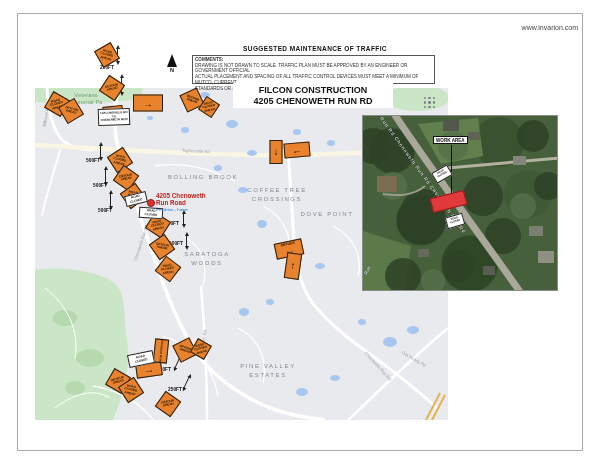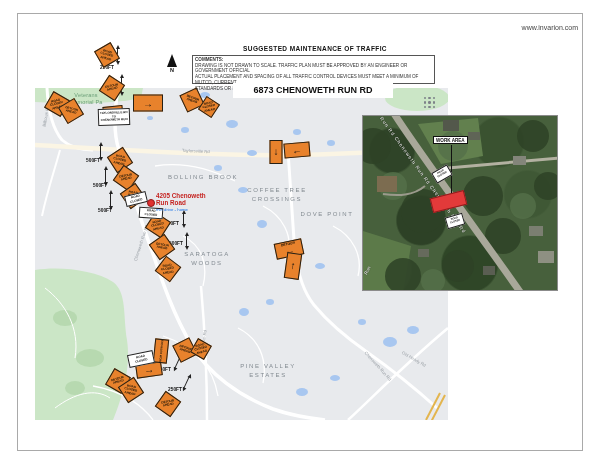--- a/index.html
+++ b/index.html
@@ -93,21 +93,22 @@
 <div class="heading">SUGGESTED MAINTENANCE OF TRAFFIC</div>
 
 <div class="comments-box">
   <span style="display: block; font-weight: bold;">COMMENTS:</span>
   <span style="display: block;">DRAWING IS NOT DRAWN TO SCALE. TRAFFIC PLAN MUST BE APPROVED BY AN ENGINEER OR GOVERNMENT OFFICIAL</span>
   <span style="display: block;">ACTUAL PLACEMENT AND SPACING OF ALL TRAFFIC CONTROL DEVICES MUST MEET A MINIMUM OF MUTCD, CURRENT</span>
   <span style="display: block;">STANDARDS OR BE APPROVED BY AN ENGINEER</span>
 </div>
 
 <div class="title-block">
-  <div>6873 CHENOWETH RUN RD</div>
+  <div>FILCON CONSTRUCTION</div>
+  <div>4205 CHENOWETH RUN RD</div>
 </div>
 
 <div class="compass">
   <div class="tri"></div>
   <div class="n">N</div>
 </div>
 
 <div class="map">
   <svg width="413" height="332" viewBox="0 0 413 332">
 

